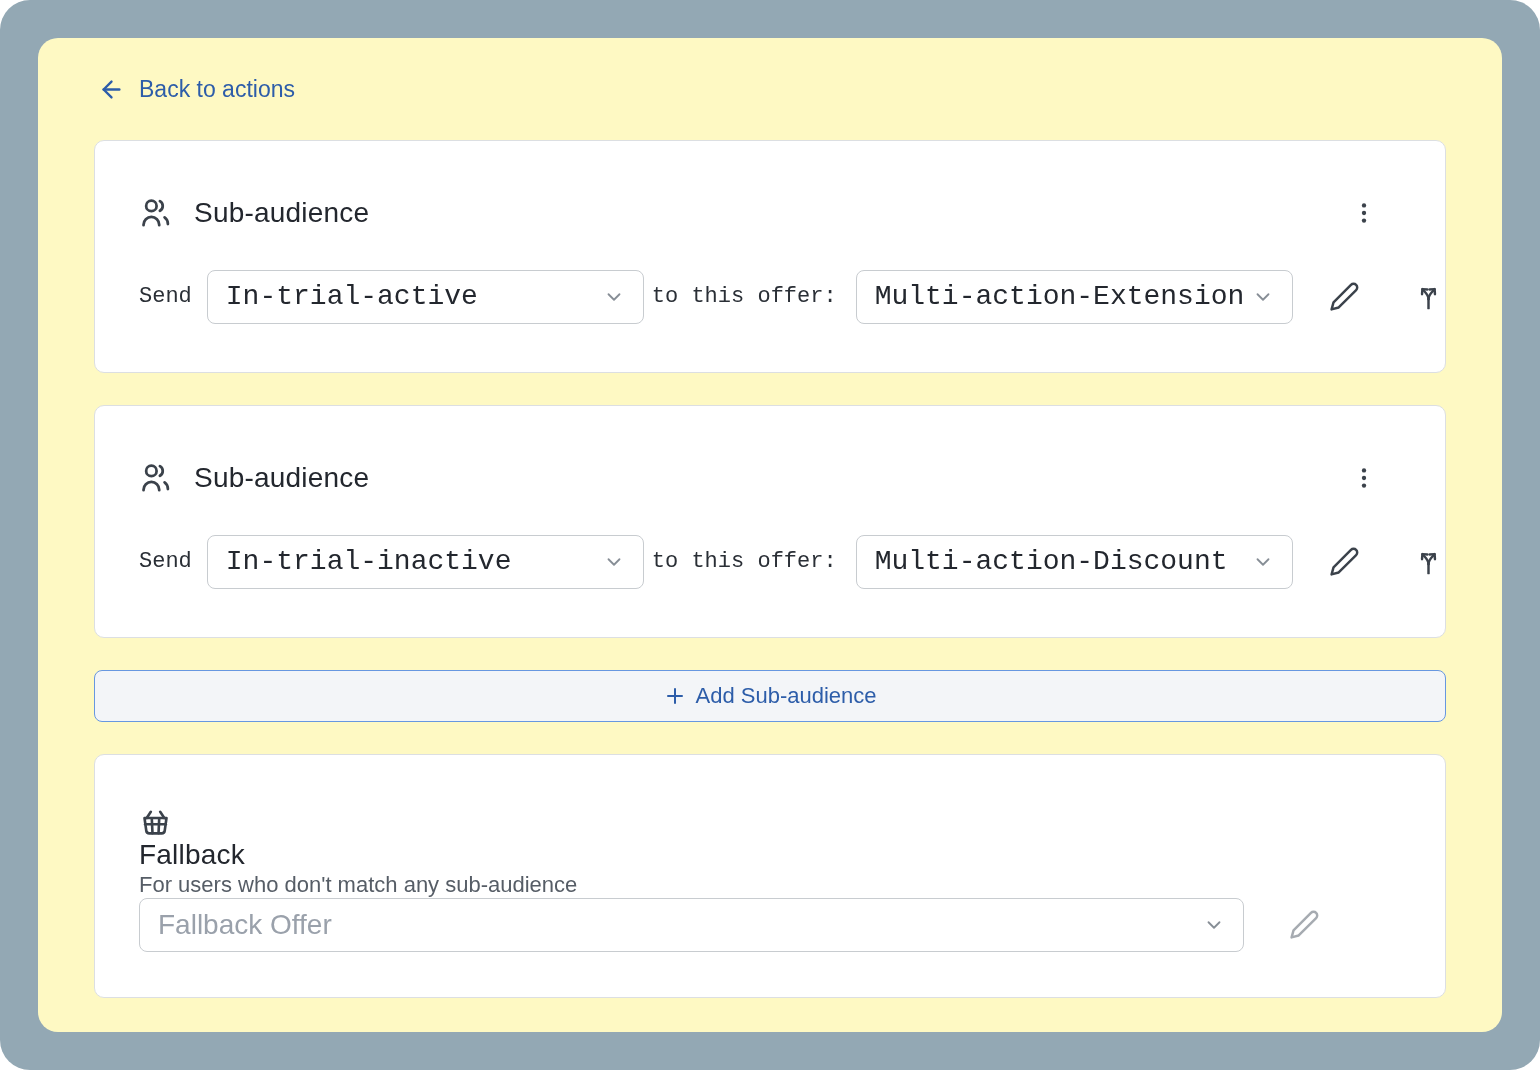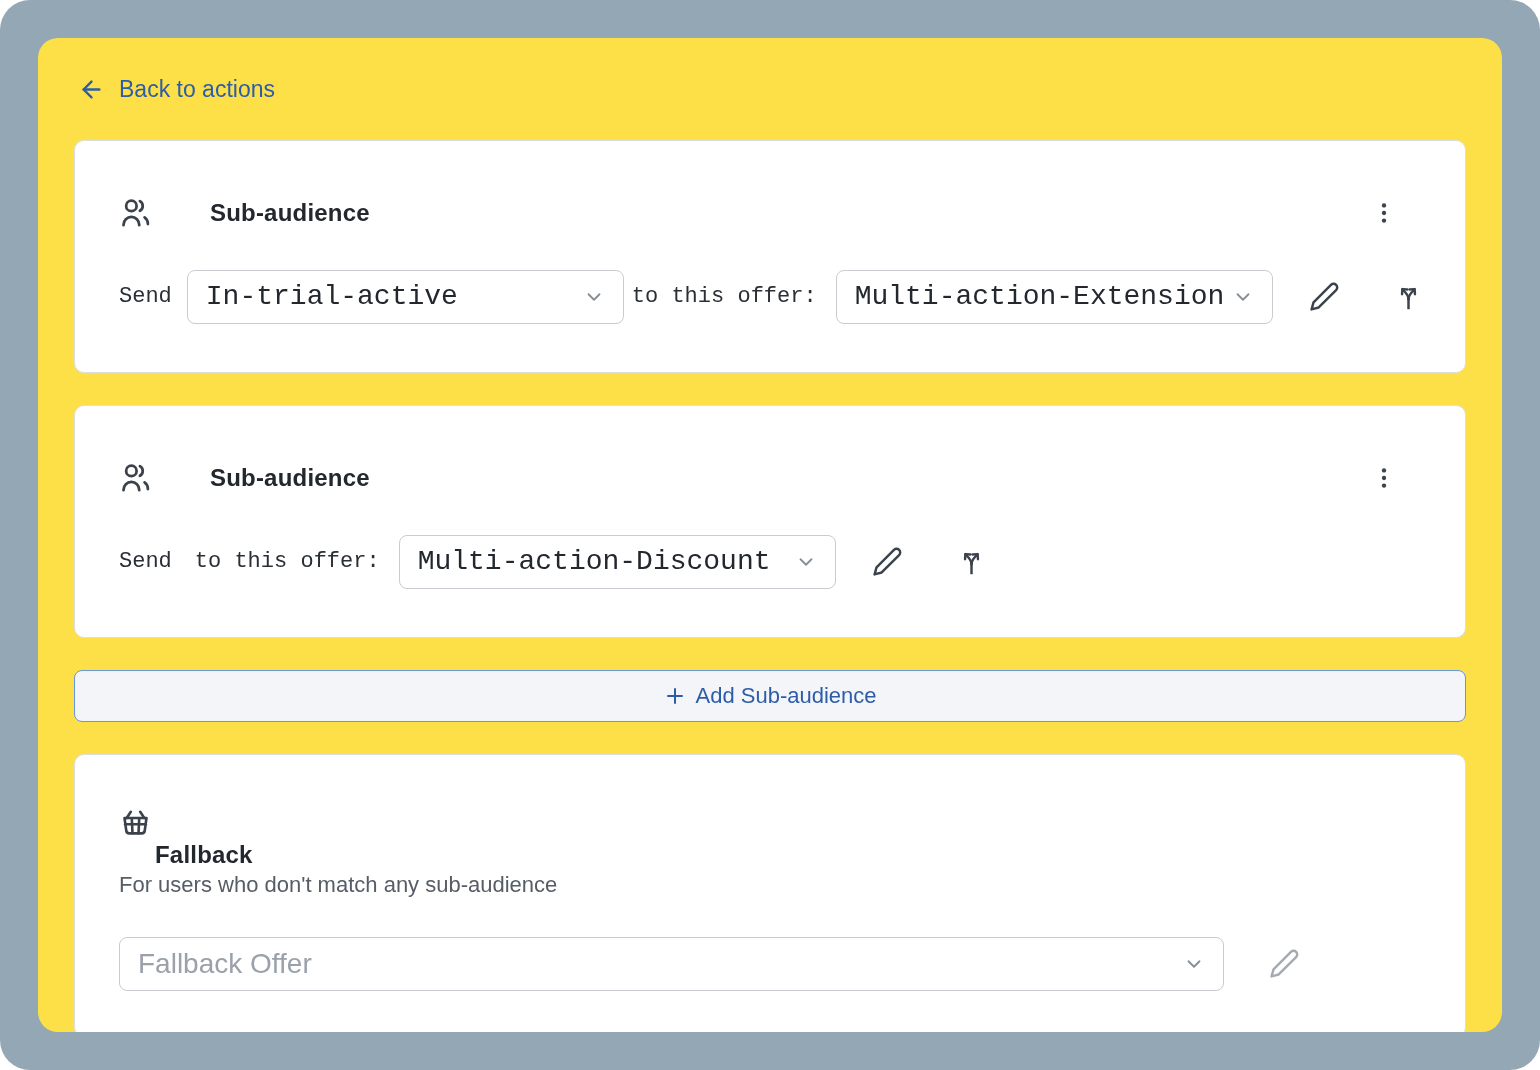--- a/index.html
+++ b/index.html
@@ -7,23 +7,23 @@
   body { font-family: "Liberation Sans", "DejaVu Sans", sans-serif; }
 
   .frame {
     width: 1540px; height: 1070px;
     background: #93a8b4;
     border-radius: 30px;
     padding: 38px;
   }
   .panel {
     width: 100%; height: 100%;
-    background: #fde047;
+    background: #fef9c3;
     border-radius: 20px;
-    padding: 30px 36px;
+    padding: 30px 56px;
     overflow: hidden;
   }
 
   
   .back-link {
     display: inline-flex; align-items: center;
     margin: 6px 0 0 4px;
     color: #2d5da9;
     font-size: 23px; font-weight: 500;
     line-height: 30px;
@@ -39,24 +39,23 @@
     border: 1px solid #dcdfe2;
     border-radius: 10px;
     margin-top: 32px;
     padding: 56px 44px 48px 44px;
   }
   .card:first-of-type { margin-top: 33px; }
 
   .card-header { display: flex; align-items: center; }
   .card-header .hdr-icon { margin-right: 22px; display: flex; }
   .card-title {
-    font-size: 24px; font-weight: 700;
+    font-size: 28px; font-weight: 400;
     color: #23272e; line-height: 30px;
     letter-spacing: 0.2px;
-    margin-left: 36px;
   }
   .kebab-btn {
     margin-left: auto; margin-right: 23px;
     width: 28px; height: 28px;
     background: none; border: none; cursor: pointer;
     display: flex; align-items: center; justify-content: center;
   }
 
   .controls { display: flex; align-items: center; margin-top: 40px; font-family: Liberation Mono, monospace; }
   .ctl-label { font-size: 22px; color: #2a2f36; white-space: nowrap; }
@@ -106,21 +105,21 @@
   }
 
   
   .fallback-card { padding: 52px 44px 45px 44px; }
   .fallback-header { display: flex; align-items: flex-start; flex-direction: column; }
   .fallback-header .hdr-icon { margin-right: 24px; display: flex; }
   .fallback-titles { display: flex; flex-direction: column; }
   .fallback-subtitle {
     font-size: 22px; color: #565d66; line-height: 26px; margin-top: 2px;
   }
-  .fallback-controls { display: flex; align-items: center; margin-top: 39px; }
+  .fallback-controls { display: flex; align-items: center; }
   .fallback-select { width: 1105px; }
   .fallback-edit { margin-left: 38px; }
 </style>
 </head>
 <body>
 
 <div class="frame">
   <div class="panel">
 
     
@@ -205,20 +204,28 @@
         <button class="kebab-btn">
           <svg width="26" height="26" viewBox="0 0 24 24" fill="#3b424b">
             <circle cx="12" cy="5" r="2"></circle>
               <circle cx="12" cy="12" r="2"></circle>
               <circle cx="12" cy="19" r="2"></circle>
           </svg>
         </button>
       </div>
       <div class="controls">
         <span class="ctl-label send-label">Send</span>
+        <div class="select">
+          <span class="select-value">In-trial-inactive</span>
+          <span class="chev">
+            <svg width="22" height="22" viewBox="0 0 24 24" fill="none" stroke="#878e96" stroke-width="2" stroke-linecap="round" stroke-linejoin="round">
+              <polyline points="6 9 12 15 18 9"></polyline>
+            </svg>
+          </span>
+        </div>
         <span class="ctl-label offer-label">to this offer:</span>
         <div class="select">
           <span class="select-value">Multi-action-Discount</span>
           <span class="chev">
             <svg width="22" height="22" viewBox="0 0 24 24" fill="none" stroke="#878e96" stroke-width="2" stroke-linecap="round" stroke-linejoin="round">
               <polyline points="6 9 12 15 18 9"></polyline>
             </svg>
           </span>
         </div>
         <button class="icon-btn edit-btn">

